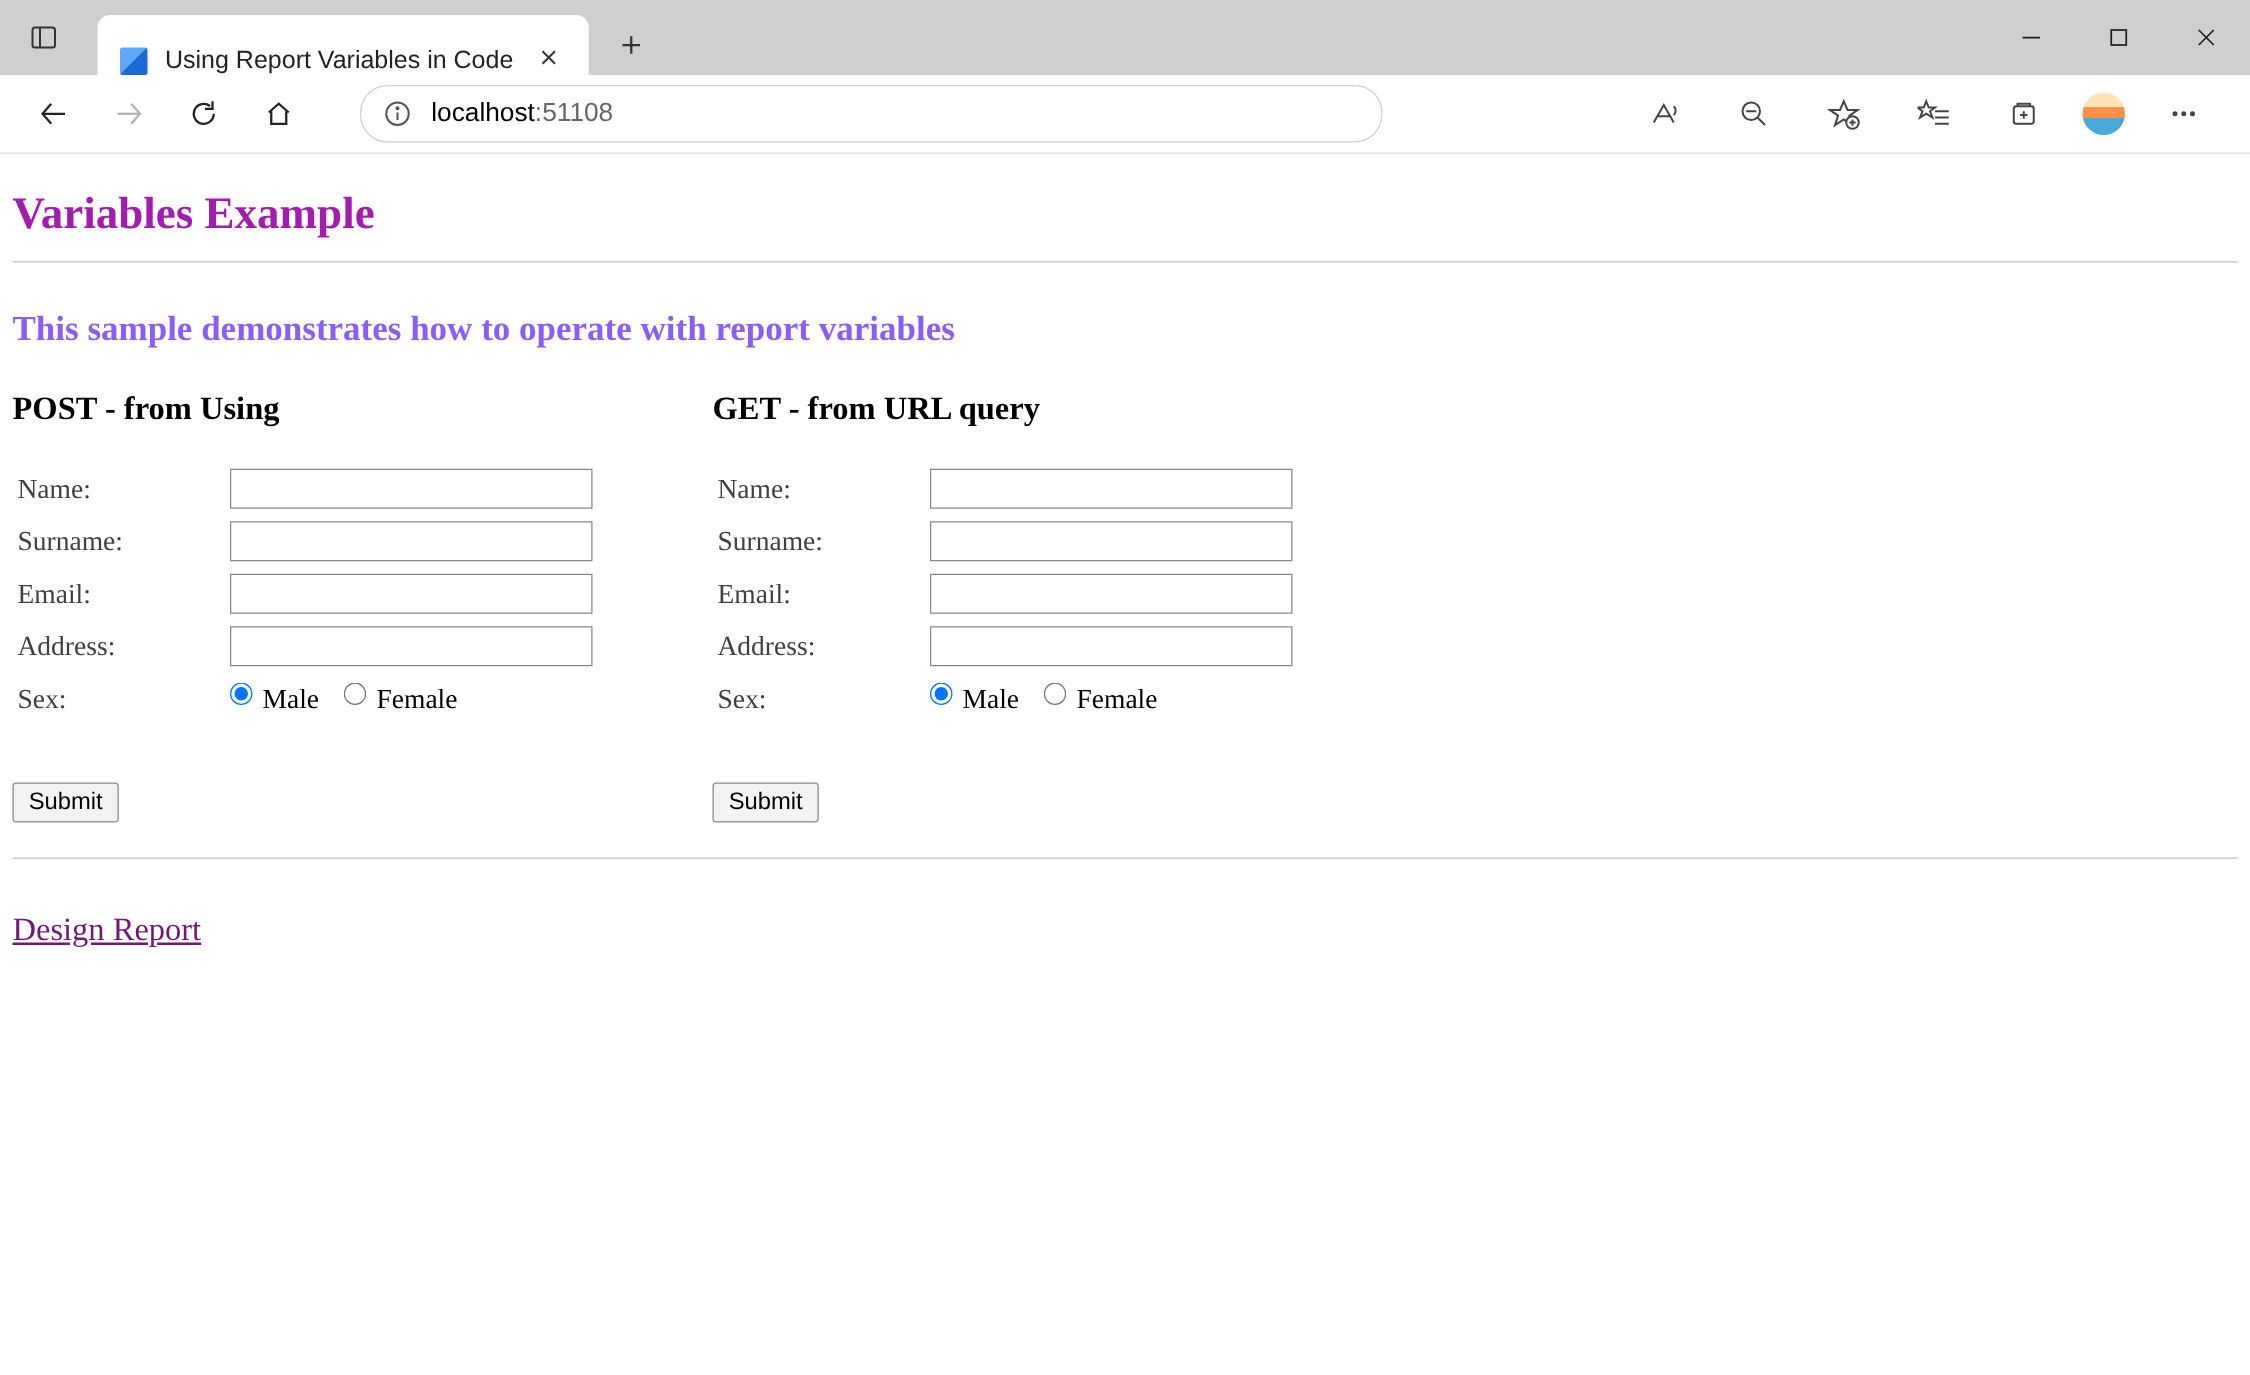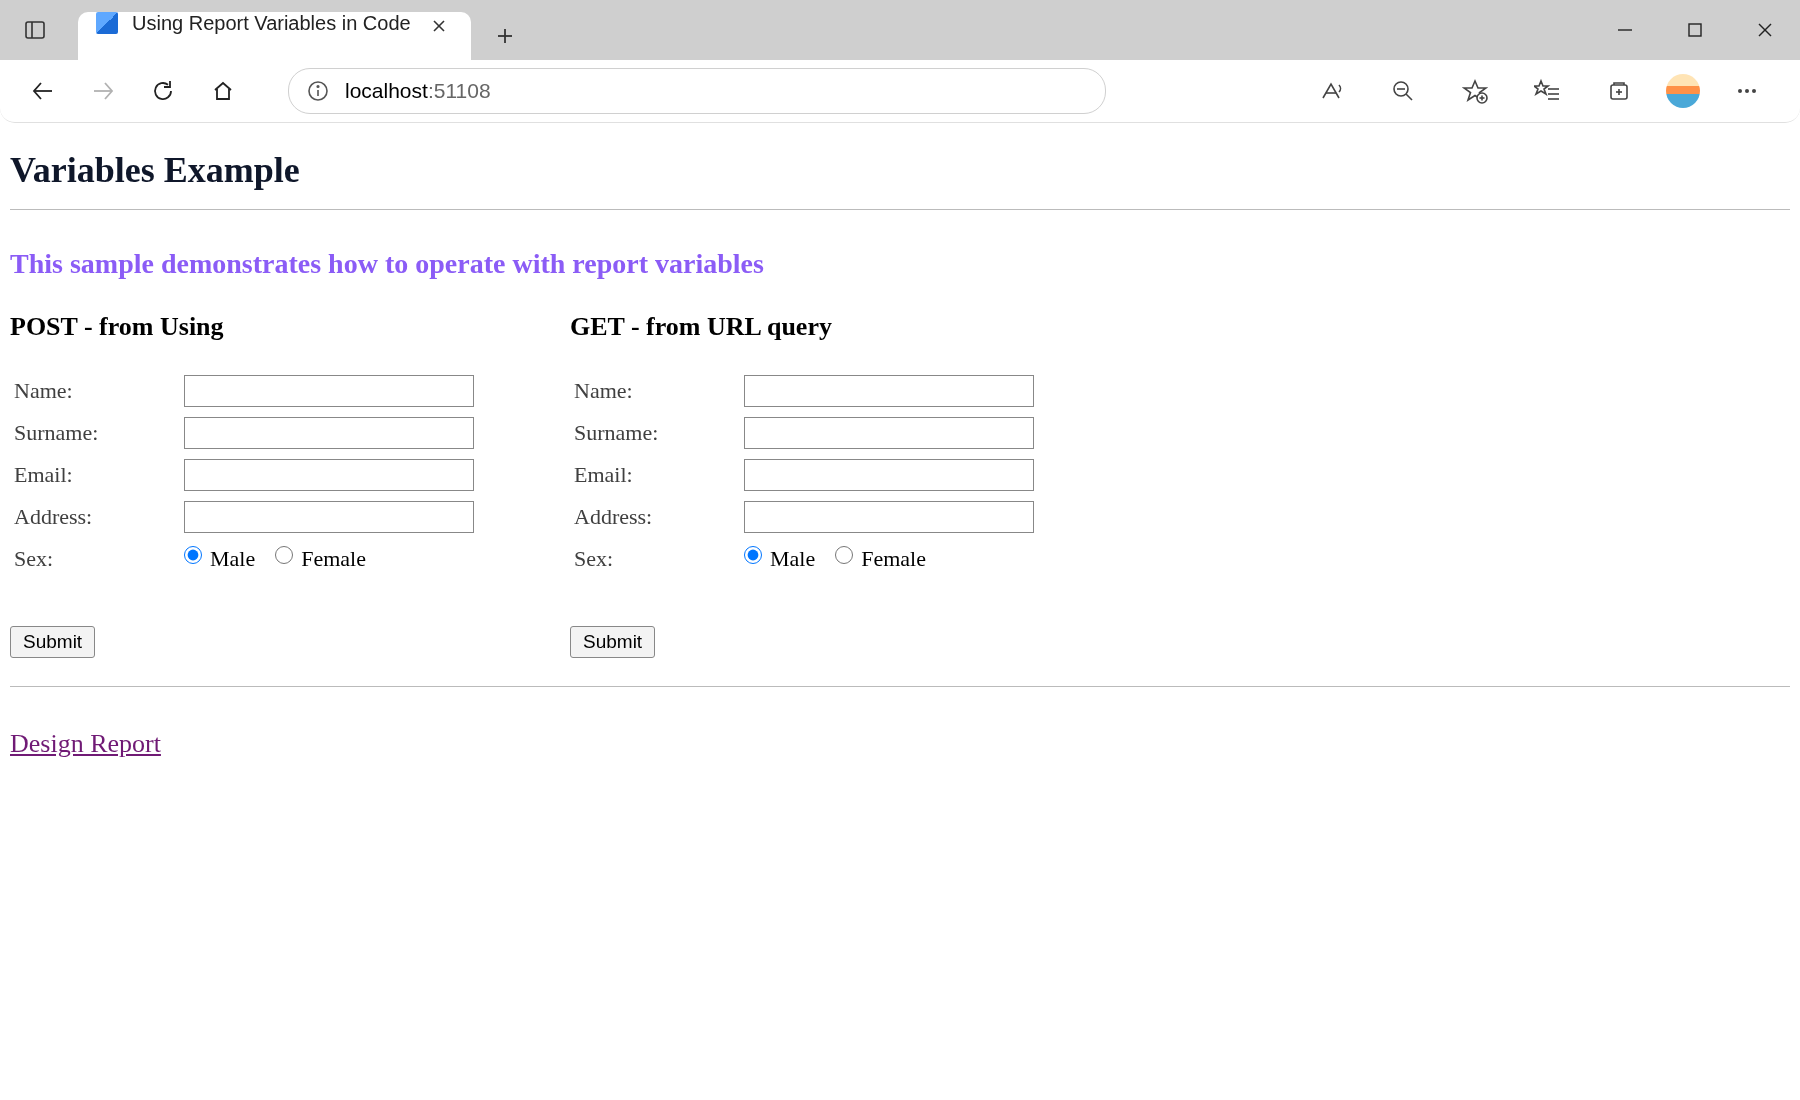--- a/index.html
+++ b/index.html
@@ -1,42 +1,42 @@
 <!DOCTYPE html>
 <html><head>
 <meta charset="utf-8">
 <style>
   html,body{margin:0;padding:0;font-family:"Segoe UI",Arial,sans-serif;background:#fff;}
   body{width:1800px;height:1100px;overflow:hidden;}
 
   
   .titlebar{height:60px;background:#cfcfcf;display:flex;align-items:flex-end;position:relative;}
   .titlebar .sidebar-toggle{width:70px;height:60px;display:flex;align-items:center;justify-content:center;}
-  .tab{background:#fff;border-top-left-radius:10px;border-top-right-radius:10px;height:48px;display:flex;align-items:flex-start;padding:0 18px;gap:14px;margin-left:8px;min-width:330px;position:relative;}
+  .tab{background:#fff;border-top-left-radius:10px;border-top-right-radius:10px;height:48px;display:flex;align-items:flex-end;padding:0 18px;gap:14px;margin-left:8px;min-width:330px;position:relative;}
   .tab::before,.tab::after{content:"";position:absolute;bottom:0;width:12px;height:12px;}
   .tab-favicon{width:22px;height:22px;background:linear-gradient(135deg,#5fa8ff 0 50%,#1b6bd6 50% 100%);border-radius:2px;}
   .tab-title{font-size:20px;color:#222;white-space:nowrap;}
   .tab-close{width:28px;height:28px;display:flex;align-items:center;justify-content:center;border-radius:4px;}
   .newtab{width:40px;height:40px;display:flex;align-items:center;justify-content:center;margin-left:14px;margin-bottom:4px;}
   .win-controls{position:absolute;right:0;top:0;height:60px;display:flex;}
   .win-controls div{width:70px;display:flex;align-items:center;justify-content:center;}
 
-  .toolbar{height:62px;background:#fff;border-bottom:1px solid #e0e0e0;display:flex;align-items:center;padding:0 18px;gap:10px;border-radius:15px;}
+  .toolbar{height:62px;background:#fff;border-bottom:1px solid #e0e0e0;display:flex;align-items:center;padding:0 18px;gap:10px;}
   .tbtn{width:50px;height:40px;display:flex;align-items:center;justify-content:center;color:#444;border-radius:6px;}
   .tbtn.disabled{opacity:.35;}
   .addressbar{flex:0 0 780px;height:44px;border:1px solid #d0d0d0;border-radius:22px;display:flex;align-items:center;padding:0 18px;gap:16px;margin-left:30px;margin-right:auto;}
   .addressbar .site-info{color:#555;}
   .addressbar .url{font-size:21px;color:#000;}
   .addressbar .url .port{color:#666;}
   .right-icons{display:flex;align-items:center;gap:22px;margin-right:10px;}
   .avatar{width:34px;height:34px;border-radius:50%;background:linear-gradient(180deg,#ffe4b5 0 35%,#ff9147 35% 60%,#4aa8d8 60% 100%);}
 
   
   .page{padding:18px 10px;font-family:"Times New Roman",serif;}
-  .page h1{color:#0f172a;font-size:36px;font-weight:bold;margin:8px 0 18px 0;}
+  .page h1{color:#a21caf;font-size:36px;font-weight:bold;margin:8px 0 18px 0;}
   .page hr{border:none;border-top:1px solid #bbb;margin:6px 0;}
   .page h2{font-size:28px;font-weight:bold;margin:38px 0 32px 0;color:#8b5cf6;}
   .forms-row{display:flex;gap:0;}
   .form-block{width:560px;}
   .form-block h3{font-size:26px;font-weight:bold;margin:0 0 28px 0;color:#000;}
   .field-row{display:flex;align-items:center;height:42px;}
   .field-row .lbl{width:170px;font-size:22px;color:#404040;padding-left:4px;}
   .field-row input[type=text]{width:280px;height:30px;border:1px solid #888;font-size:16px;padding:0 4px;background:#fff;}
   .radio-group{display:flex;align-items:center;gap:6px;}
   .radio-group label{font-size:22px;margin-right:14px;display:flex;gap:4px;}

